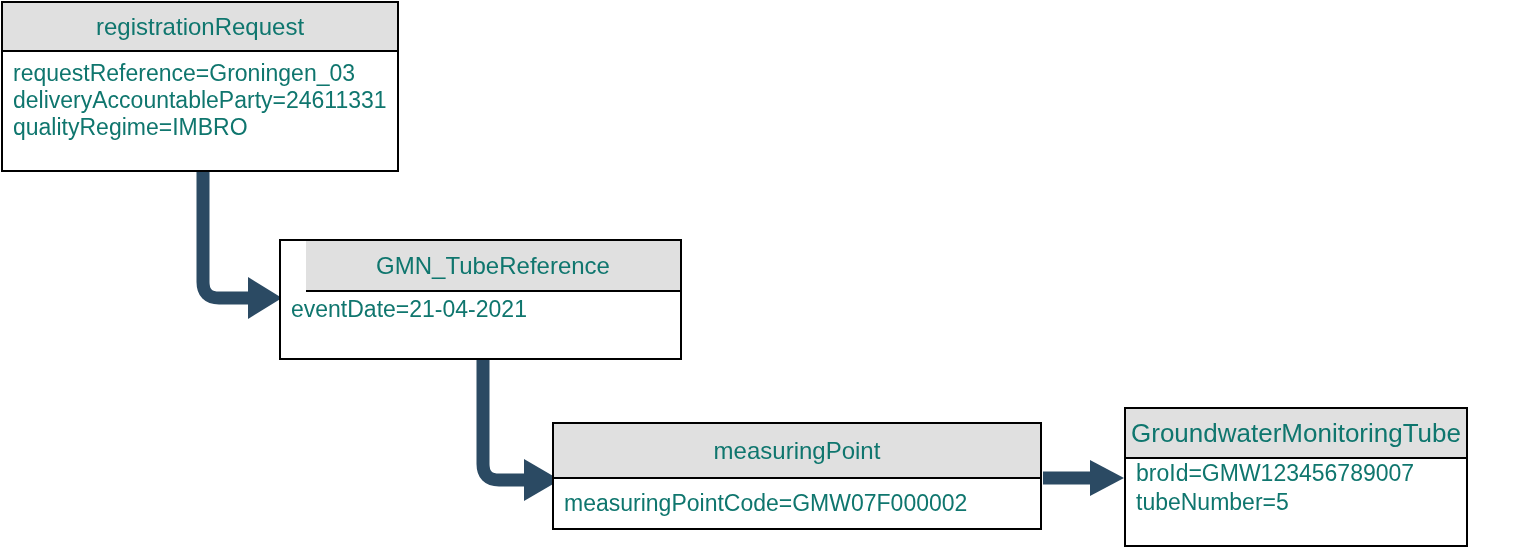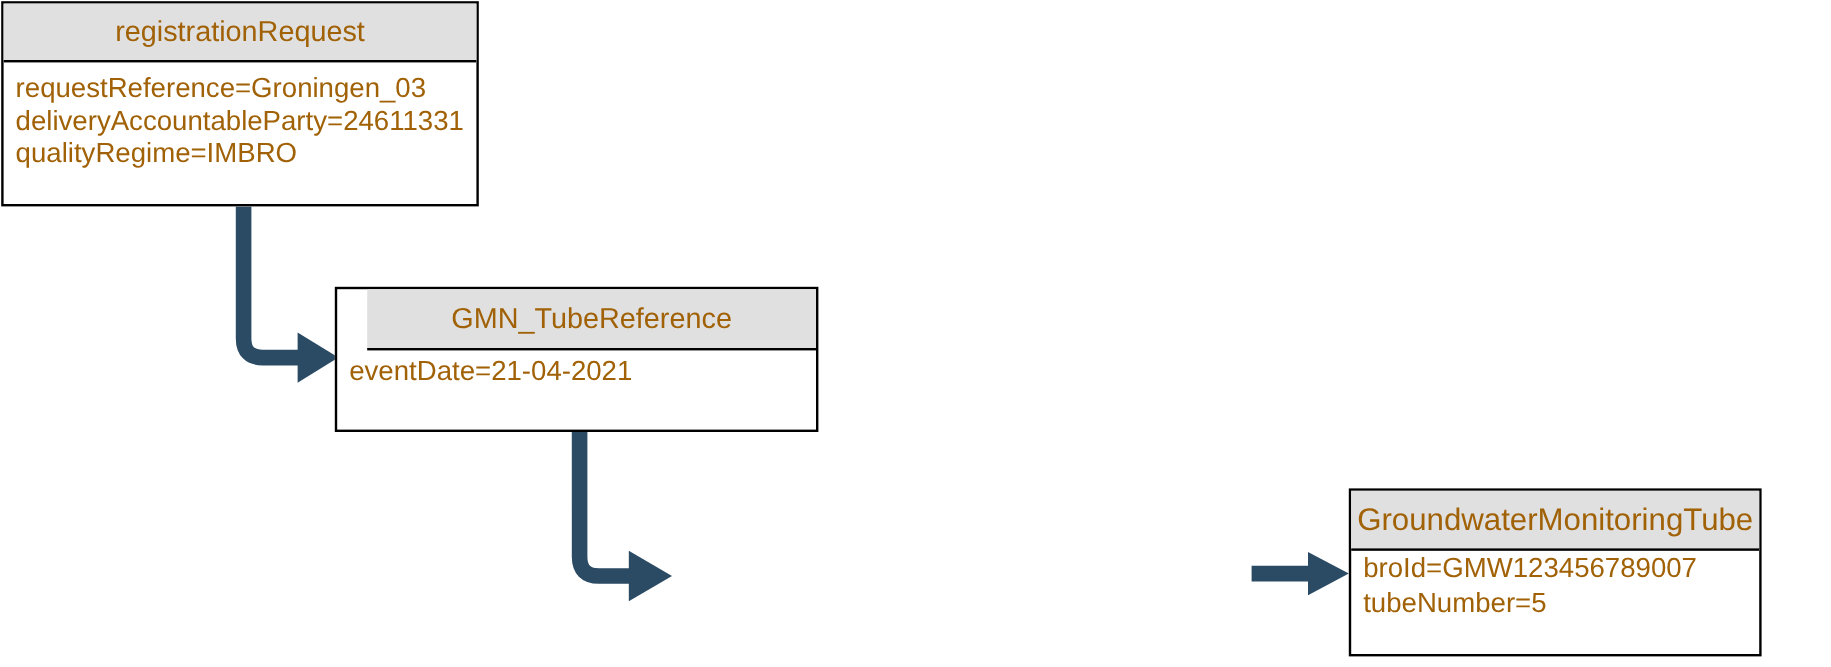--- a/index.html
+++ b/index.html
@@ -6,21 +6,21 @@
     margin: 0;
     padding: 0;
     background: #ffffff;
   }
   .canvas {
     position: relative;
     width: 1526px;
     height: 556px;
     background: #ffffff;
     font-family: "Liberation Sans", sans-serif;
-    color: #a16207;
+    color: #0f766e;
     overflow: hidden;
   }
   .arrow-layer {
     position: absolute;
     left: 0;
     top: 0;
     width: 1526px;
     height: 556px;
     pointer-events: none;
   }
@@ -88,20 +88,26 @@
     </div>
   </div>
 
   <div class="node node-2">
     <div class="node-header">GMN_TubeReference</div>
     <div class="node-body">
       <div>eventDate=21-04-2021</div>
     </div>
   </div>
 
+  <div class="node node-3">
+    <div class="node-header">measuringPoint</div>
+    <div class="node-body">
+      <div>measuringPointCode=GMW07F000002</div>
+    </div>
+  </div>
 
   <div class="node node-4">
     <div class="node-header">GroundwaterMonitoringTube</div>
     <div class="node-body">
       <div>broId=GMW123456789007</div>
       <div>tubeNumber=5</div>
     </div>
   </div>
 
 </div>

